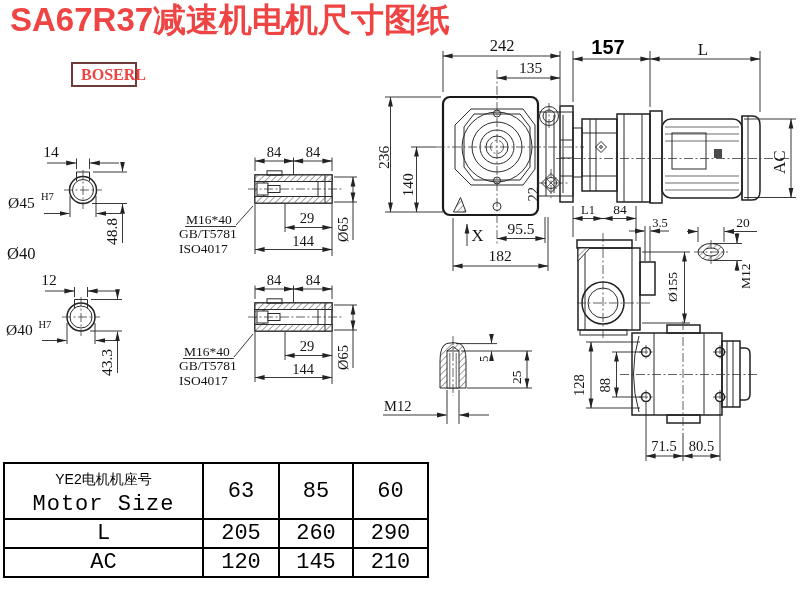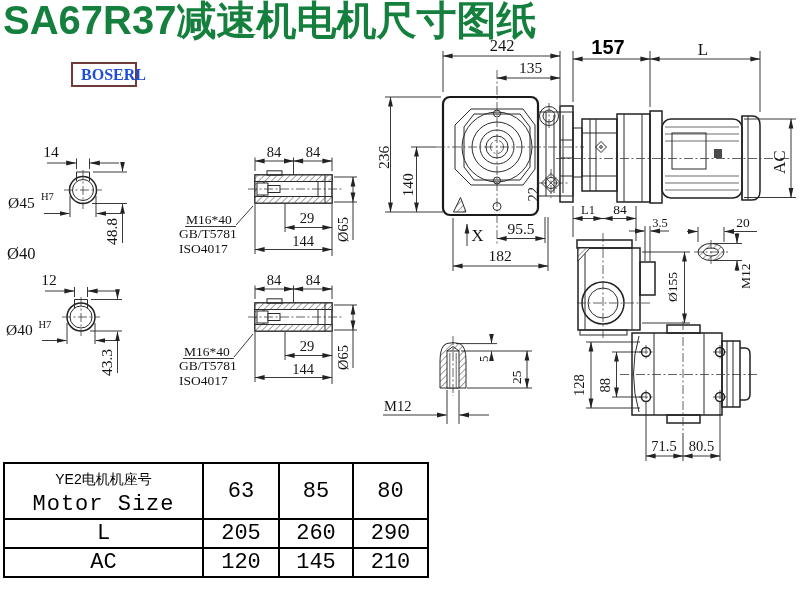--- a/index.html
+++ b/index.html
@@ -1,21 +1,21 @@
 <!DOCTYPE html>
 <html><head>
 <meta charset="utf-8">
 <style>
   html,body{margin:0;padding:0;width:800px;height:609px;background:#fff;overflow:hidden;position:relative;
     font-family:"Liberation Sans",sans-serif;}
-  .page-title{position:absolute;left:3px;top:0;margin:0;font-size:40px;font-weight:bold;color:#15803d;
+  .page-title{position:absolute;left:10px;top:0;margin:0;font-size:33px;font-weight:bold;color:#ef4444;
     letter-spacing:0;line-height:40px;font-family:"Liberation Sans",sans-serif;}
   .logo-box{position:absolute;left:71px;top:62px;width:62px;height:21px;border:2px solid #6e3b3b;
     display:flex;align-items:center;justify-content:center;}
-  .logo-box span{font-family:"Liberation Serif",serif;font-weight:bold;font-size:16px;color:#1d4ed8;padding-left:19px;}
+  .logo-box span{font-family:"Liberation Serif",serif;font-weight:bold;font-size:16px;color:#ef4444;padding-left:19px;}
   svg{position:absolute;left:0;top:0;}
   .tk{stroke:#1a1a1a;stroke-width:2.2;fill:none;stroke-linejoin:round;}
   .tn2{stroke:#222;stroke-width:1.5;fill:none;}
   .tn{stroke:#2b2b2b;stroke-width:1;fill:none;}
   .t7{stroke:#2b2b2b;stroke-width:.7;fill:none;}
   .wf{fill:#fff;stroke:#2b2b2b;stroke-width:1;}
   .hf{fill:url(#h);stroke:#2b2b2b;stroke-width:1;}
   .cl{stroke:#3a3a3a;stroke-width:.8;fill:none;stroke-dasharray:9 2.5 2 2.5;}
   .dl{stroke:#222;stroke-width:.9;fill:none;}
   .da{marker-start:url(#mas);marker-end:url(#ma);}
@@ -327,21 +327,21 @@
       <col style="width:75px">
     </colgroup>
   <tbody>
       <tr>
     <td class="hdr">
       <div class="cn">YE2电机机座号</div>
       <div class="en">Motor Size</div>
     </td>
     <td class="hdr">63</td>
     <td class="hdr">85</td>
-    <td class="hdr">80</td>
+    <td class="hdr">60</td>
   </tr>
   <tr>
     <td class="row">L</td>
     <td class="row">205</td>
     <td class="row">260</td>
     <td class="row">290</td>
   </tr>
   <tr>
     <td class="row">AC</td>
     <td class="row">120</td>

